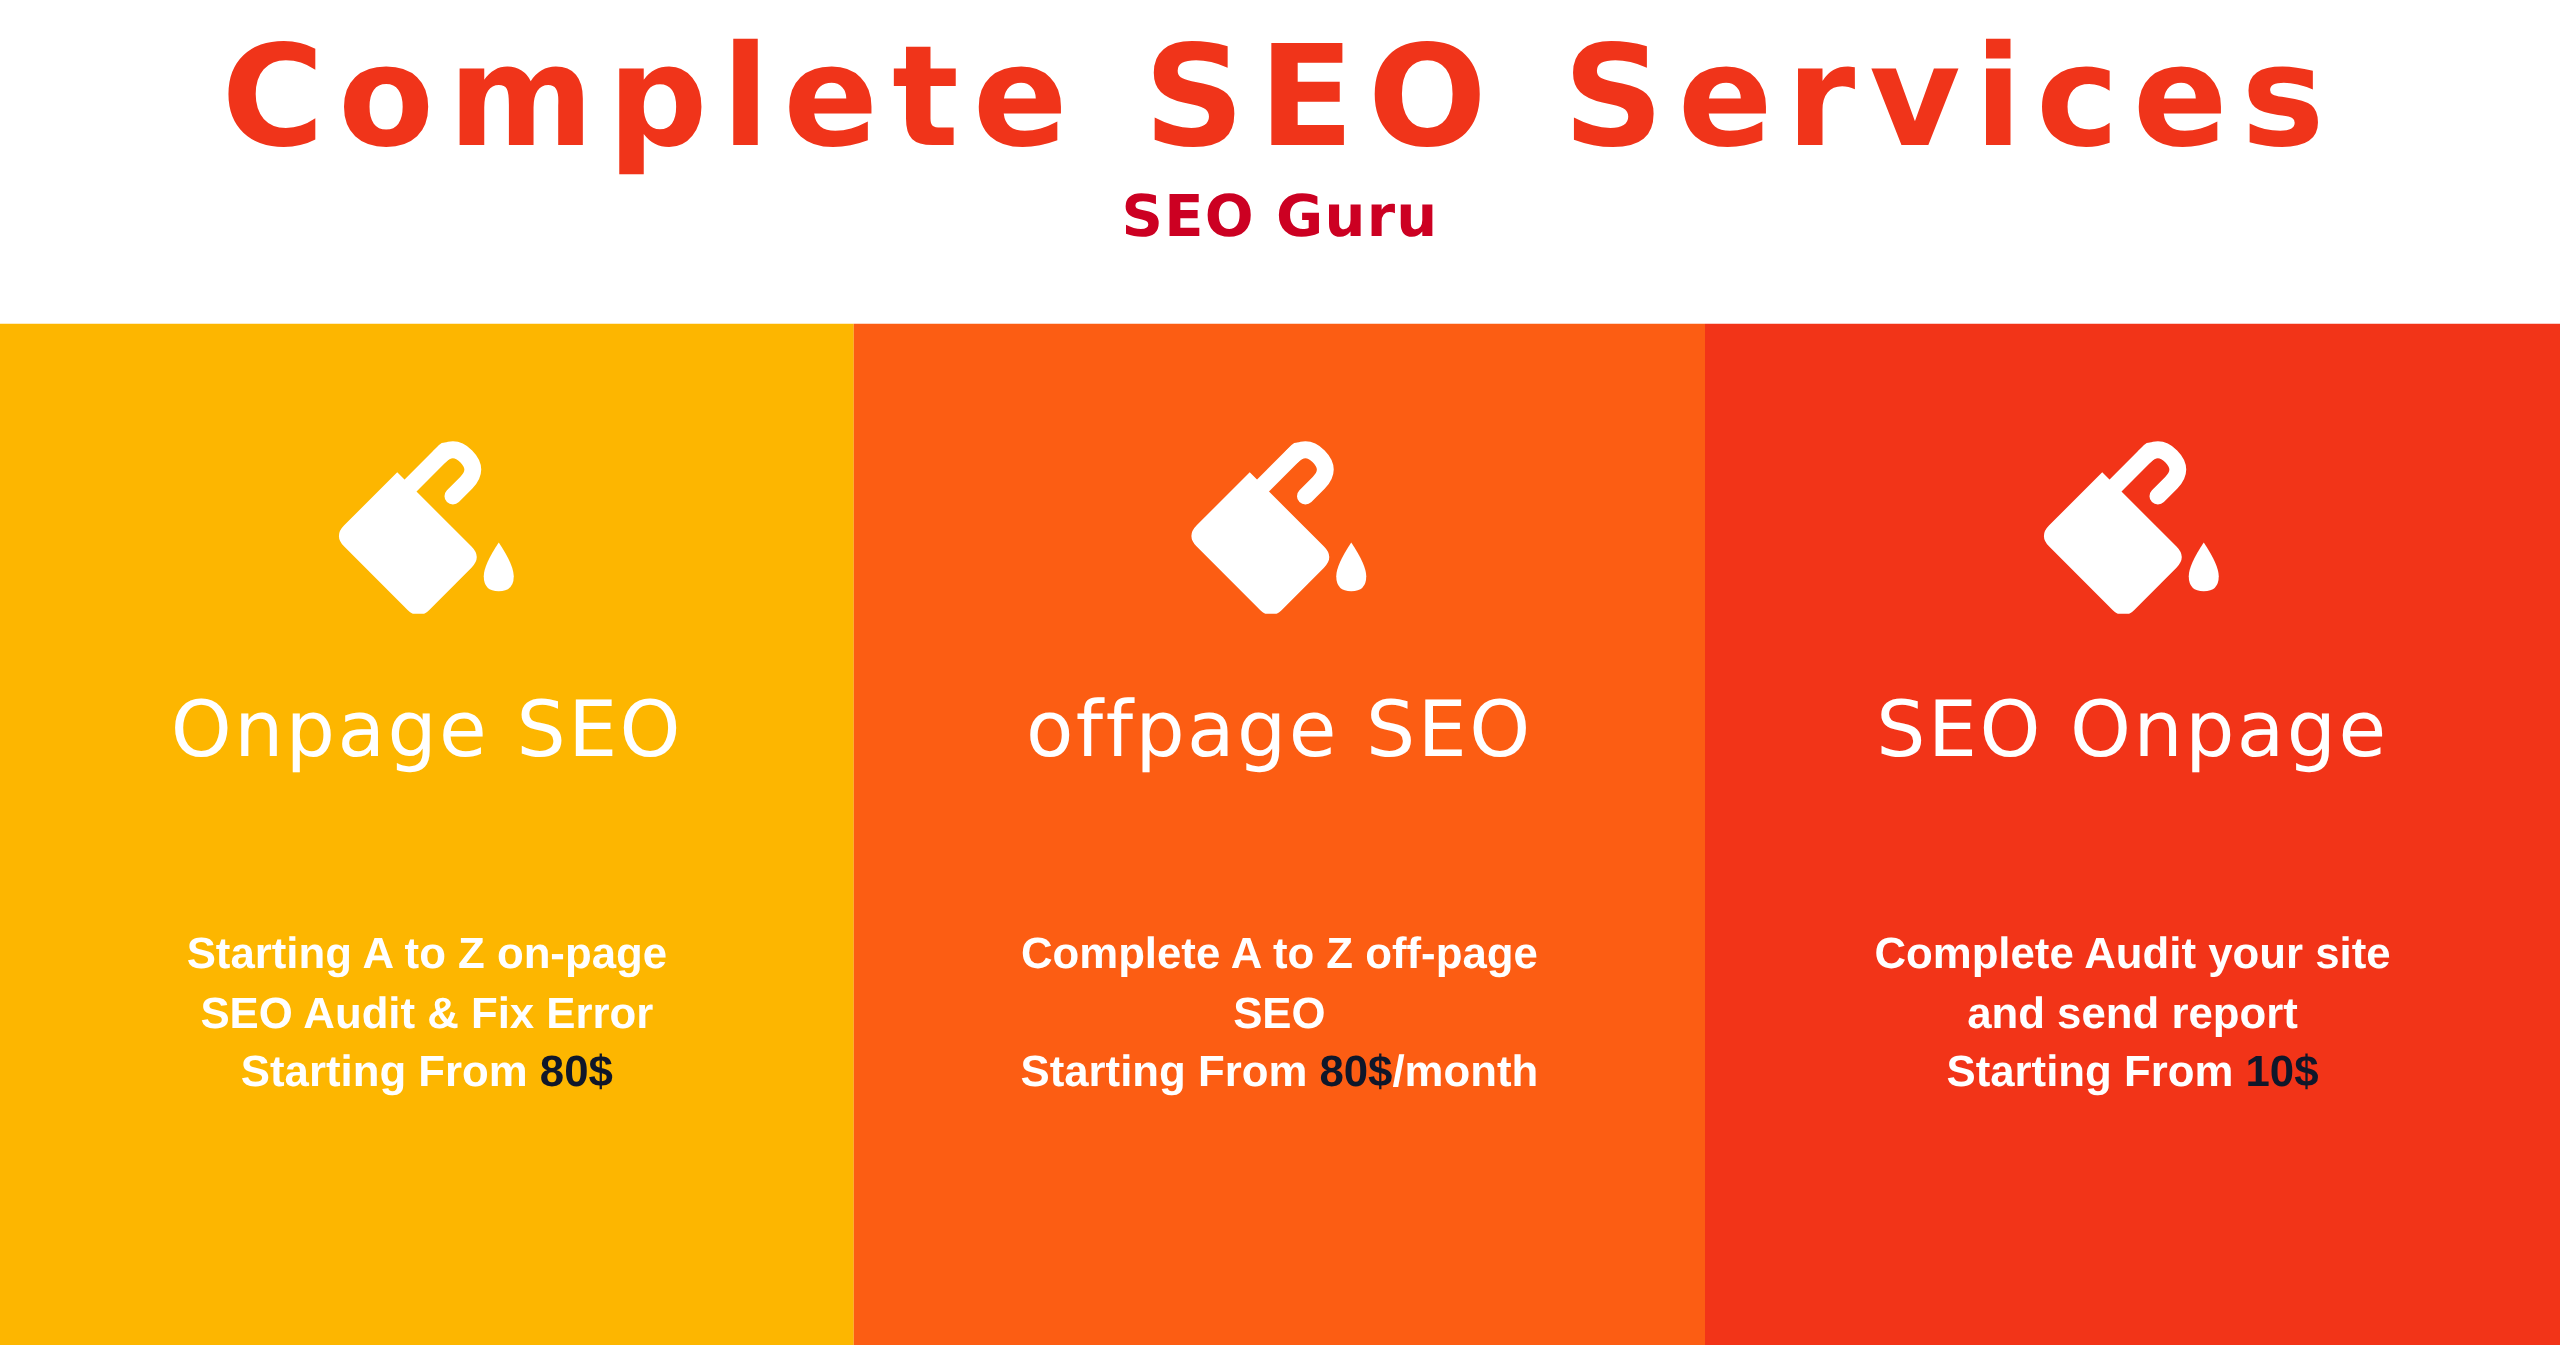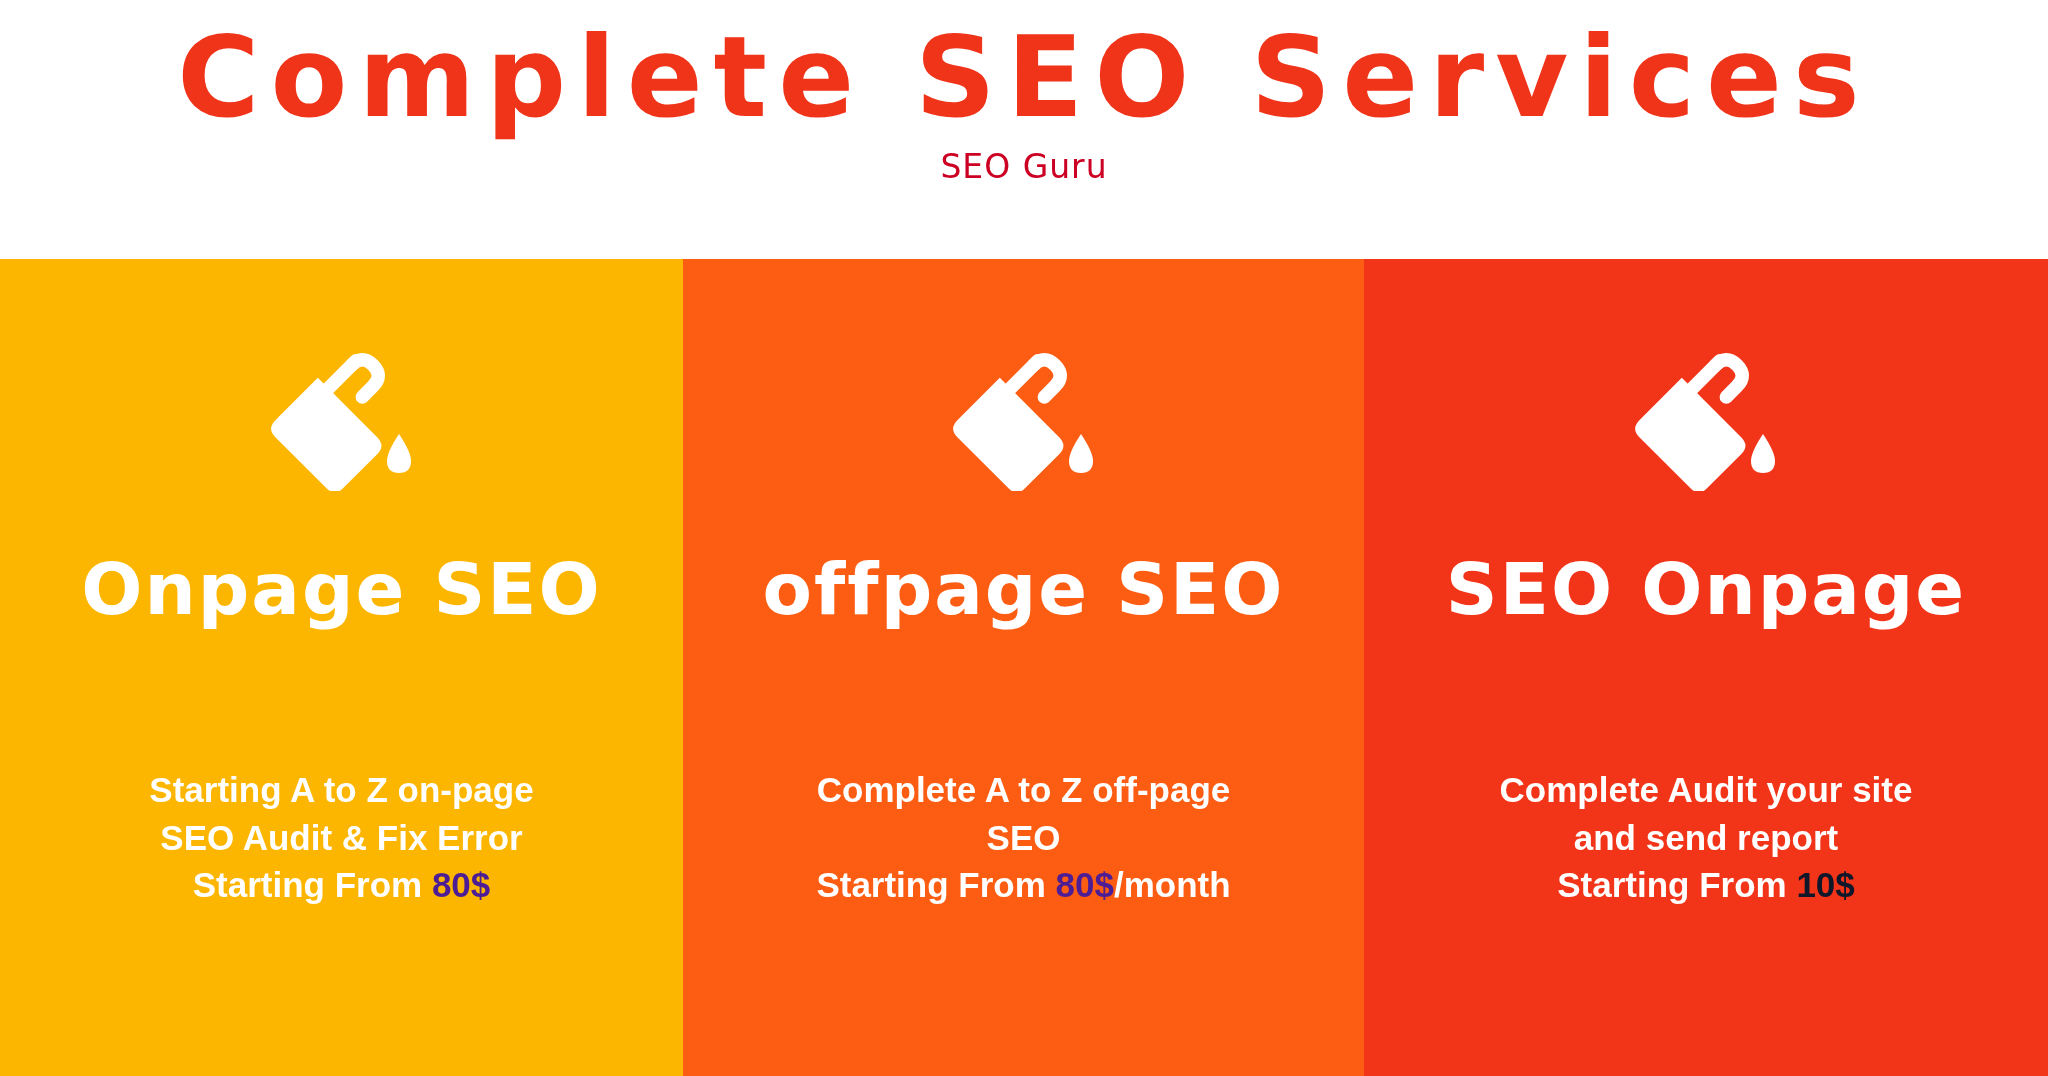--- a/index.html
+++ b/index.html
@@ -48,22 +48,22 @@
     color: #F0341A;
     white-space: nowrap;
     padding-top: 22px;
     text-rendering: geometricPrecision;
   }
 
   .sub-title {
     margin: 0;
     padding: 0;
     font-family: "DejaVu Sans", sans-serif;
-    font-weight: normal;
-    font-size: 33px;
+    font-weight: bold;
+    font-size: 46px;
     line-height: 1.0;
     letter-spacing: 1px;
     color: #CC0022;
     white-space: nowrap;
     padding-top: 16px;
   }
 
   
   .columns {
     position: absolute;
@@ -89,25 +89,25 @@
 
   .card-icon {
     margin-top: 82px;
     width: 150px;
     height: 150px;
     display: block;
   }
   .card-icon svg { display: block; width: 150px; height: 150px; }
 
   .card-title {
-    margin: 17px;
+    margin: 0;
     padding: 0;
     font-family: "DejaVu Sans", sans-serif;
-    font-weight: bold;
-    font-size: 72px;
+    font-weight: normal;
+    font-size: 62px;
     line-height: 1.0;
     letter-spacing: 2px;
     color: #ffffff;
     white-space: nowrap;
     margin-top: 62px;
   }
 
   .card-body {
     margin: 0;
     padding: 0 40px;
@@ -115,21 +115,21 @@
     font-family: "Liberation Sans", sans-serif;
     font-weight: bold;
     font-size: 35px;
     line-height: 1.36;
     color: #ffffff;
     text-align: center;
     white-space: nowrap;
   }
   .card-body .line { display: block; }
 
-  .price-accent-red { color: #4c1d95; }
+  .price-accent-red { color: #0f172a; }
   .price-accent-black { color: #0f172a; }
 </style>
 </head>
 <body>
 
 <div class="poster">
 
   <div class="header">
     <h1 class="main-title">Complete SEO Services</h1>
     <h2 class="sub-title">SEO Guru</h2>

